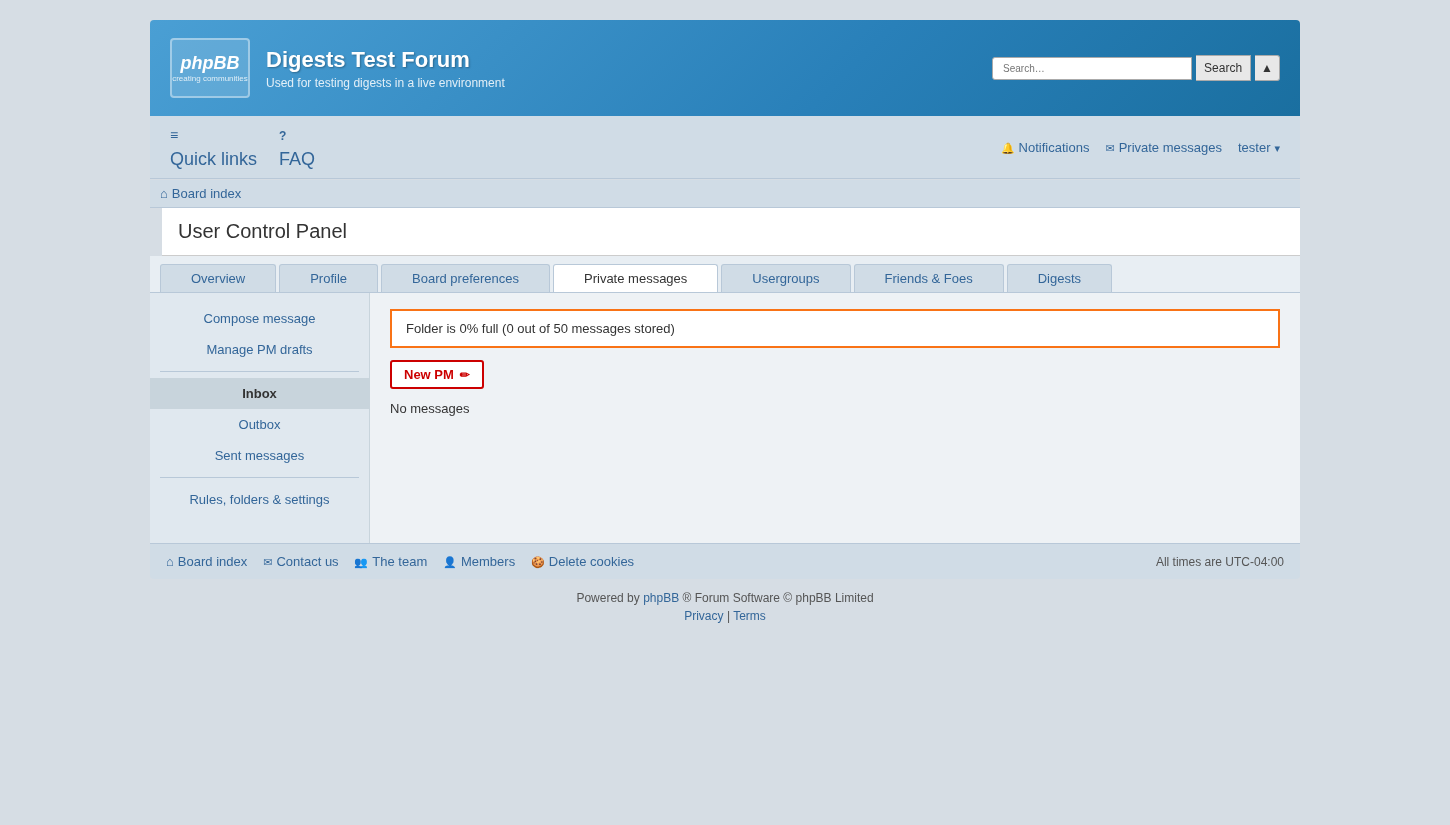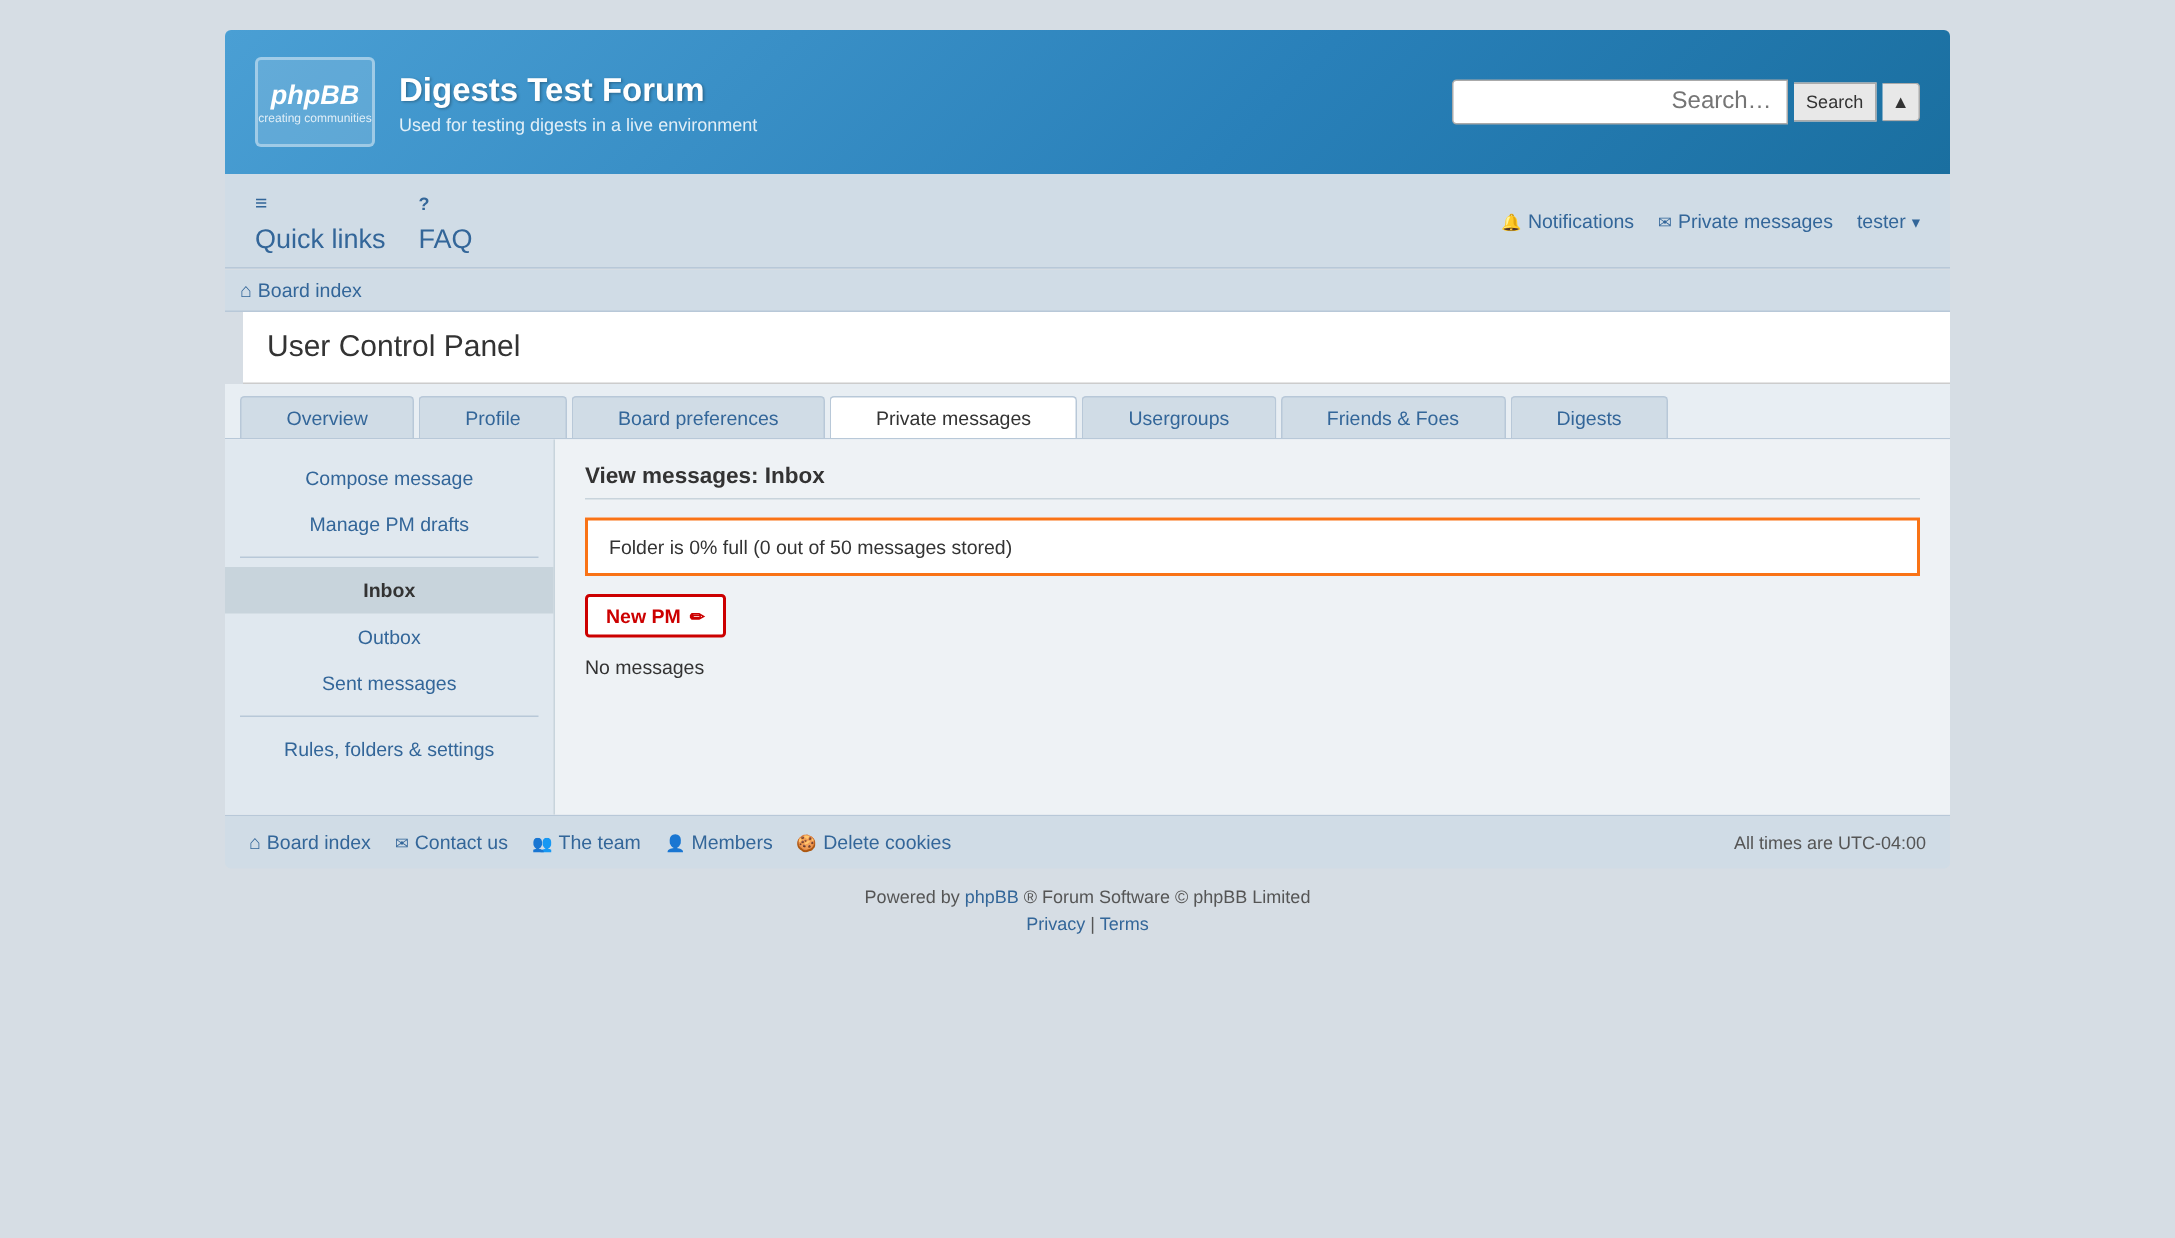--- a/index.html
+++ b/index.html
@@ -67,25 +67,24 @@
     }
     .header-search {
       display: flex;
       align-items: center;
       gap: 4px;
     }
     .search-input {
       padding: 5px 10px;
       border: 1px solid #aaa;
       border-radius: 3px 0 0 3px;
-      font-size: 16px;
-      width: 224px;
+      font-size: 10px;
+      width: 200px;
       color: #999;
       background: white;
-      text-align: right;
     }
     .search-btn {
       background: #e8e8e8;
       border: 1px solid #aaa;
       border-left: none;
       padding: 5px 8px;
       cursor: pointer;
       font-size: 12px;
       color: #333;
     }
@@ -399,21 +398,20 @@
       <a class="sidebar-link">Manage PM drafts</a>
       <hr class="sidebar-divider">
       <a class="sidebar-link active">Inbox</a>
       <a class="sidebar-link">Outbox</a>
       <a class="sidebar-link">Sent messages</a>
       <hr class="sidebar-divider">
       <a class="sidebar-link">Rules, folders &amp; settings</a>
     </div>
 
     <div class="main-content">
-      <h2>View messages: Inbox</h2>
       <div class="folder-status">Folder is 0% full (0 out of 50 messages stored)</div>
       <a class="new-pm-btn">
         <span>New PM</span>
         <span class="icon-pencil"></span>
       </a>
       <div class="no-messages">No messages</div>
     </div>
   </div>
 
   <div class="footer-bar">

